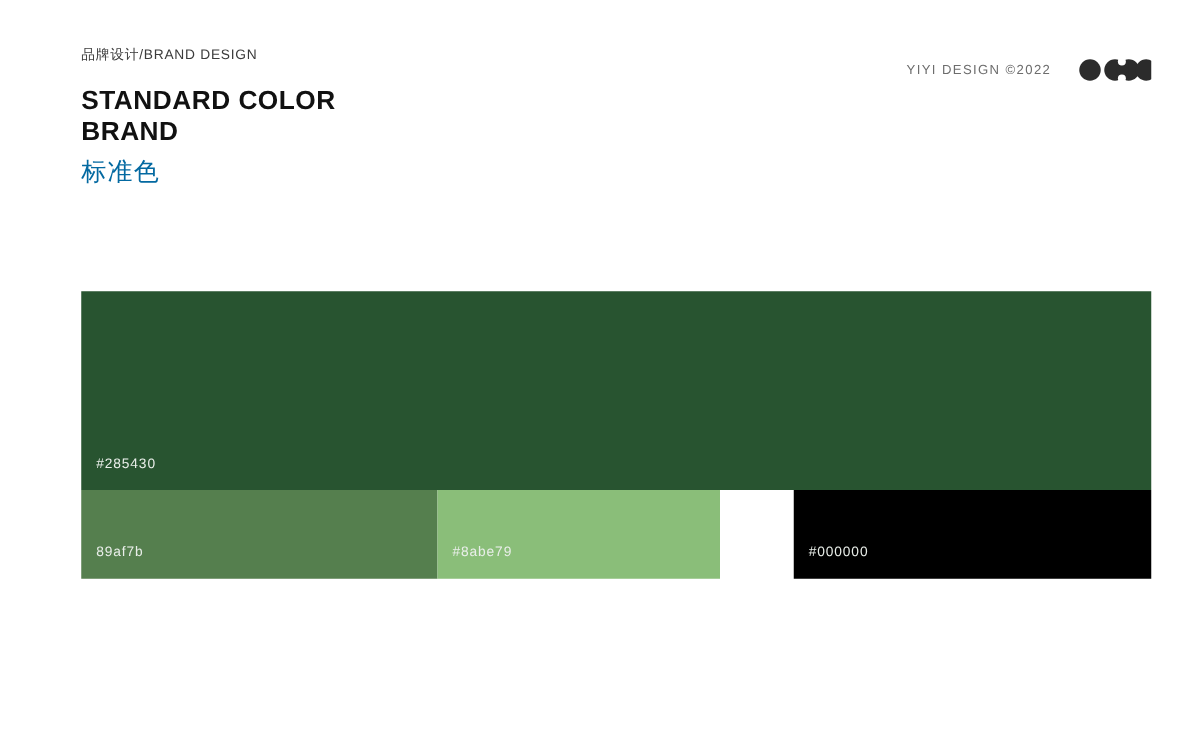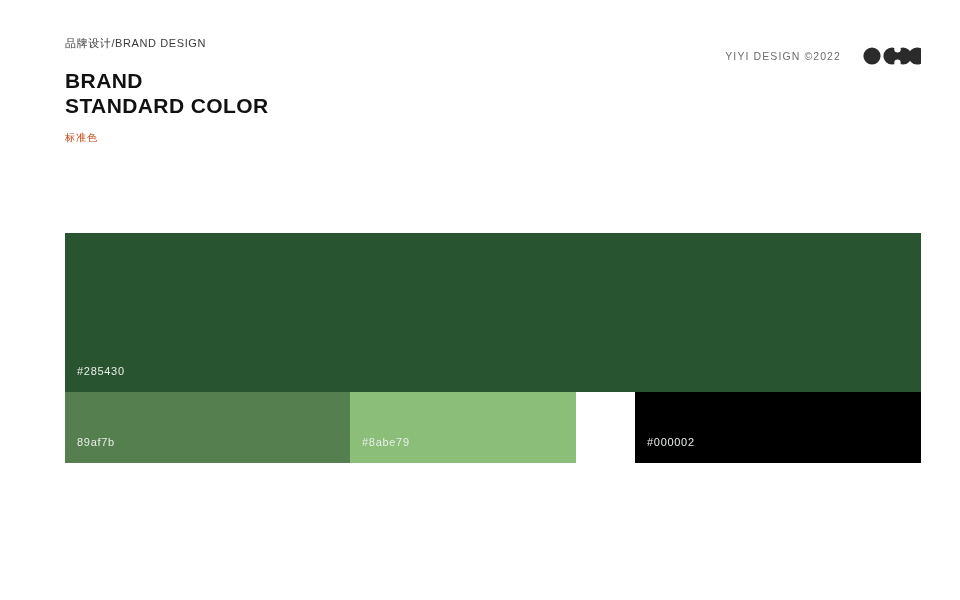--- a/index.html
+++ b/index.html
@@ -64,22 +64,22 @@
   .title-line {
     font-size: 21px;
     font-weight: 700;
     letter-spacing: 0.4px;
     color: #111111;
     line-height: 25px;
     white-space: nowrap;
   }
   .subtitle-cn {
     margin-top: 11px;
-    font-size: 10px;
-    color: #c2410c;
+    font-size: 20px;
+    color: #0369a1;
     letter-spacing: 1px;
     line-height: 18px;
     white-space: nowrap;
   }
 
   
   .palette {
     position: absolute;
     left: 65px;
     top: 233px;
@@ -136,36 +136,36 @@
         <circle cx="34.5" cy="9" r="4.6" fill="#2b2b2b"></circle>
         <circle cx="34.5" cy="2.2" r="3.2" fill="#ffffff"></circle>
         <circle cx="34.5" cy="15.8" r="3.2" fill="#ffffff"></circle>
         <circle cx="54" cy="9" r="8.6" fill="#2b2b2b"></circle>
       </svg>
     </div>
   </div>
 </div>
 
 <div class="titleblock">
+  <div class="title-line">STANDARD COLOR</div>
   <div class="title-line">BRAND</div>
-  <div class="title-line">STANDARD COLOR</div>
   <div class="subtitle-cn">标准色</div>
 </div>
 
 <div class="palette">
 
   <div class="swatch swatch-primary" style="background: rgb(40, 84, 48);">
     <span class="swatch-label">#285430</span>
   </div>
 
   <div class="swatch swatch-row2 swatch-a" style="background: rgb(85, 127, 78);">
     <span class="swatch-label">89af7b</span>
   </div>
 
   <div class="swatch swatch-row2 swatch-b" style="background: rgb(138, 190, 121);">
     <span class="swatch-label">#8abe79</span>
   </div>
 
   <div class="swatch swatch-row2 swatch-c" style="background: rgb(0, 0, 0);">
-    <span class="swatch-label">#000002</span>
+    <span class="swatch-label">#000000</span>
   </div>
 
 </div>
 
 </body></html>

